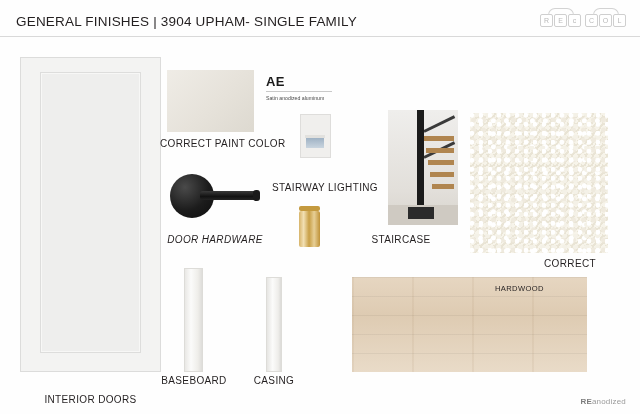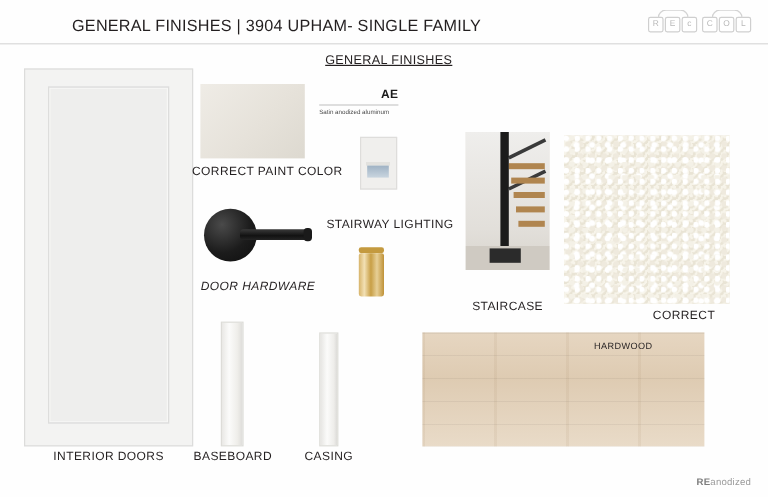--- a/index.html
+++ b/index.html
@@ -22,21 +22,20 @@
   }
   
   .header-title {
     position: absolute;
     left: 16px;
     top: 14px;
     font-size: 13.5px;
     letter-spacing: 0.2px;
     color: #231f20;
     white-space: nowrap;
-    margin-left: 44px;
   }
   .header-rule {
     position: absolute;
     left: 0;
     right: 0;
     top: 36px;
     height: 1px;
     background: #d9d9d9;
   }
   .logo-wrap {
@@ -126,25 +125,24 @@
   }
 
   
   .ae-box {
     position: absolute;
     left: 266px;
     top: 74px;
     width: 66px;
   }
   .ae-code {
-    font-size: 10px;
+    font-size: 13px;
     font-weight: bold;
     color: #1a1a1a;
     letter-spacing: 0.3px;
-    text-align: right;
   }
   .ae-rule {
     height: 1px;
     background: #c9c9c9;
     margin: 2px 0 3px 0;
   }
   .ae-desc {
     font-size: 5.2px;
     line-height: 1.45;
     color: #4a4a4a;
@@ -386,26 +384,25 @@
     <div class="logo-group">
       <div class="logo-arc"></div>
       <div class="logo-block">
         <div class="logo-cell">C</div>
         <div class="logo-cell">O</div>
         <div class="logo-cell">L</div>
       </div>
     </div>
   </div>
 
-  <div class="section-title">GENERAL FINISHES</div>
 
   <div class="door">
     <div class="door-inner"></div>
   </div>
-  <div class="caption" style="left:20px; top:375px; width:141px;text-align:center;">INTERIOR DOORS</div>
+  <div class="caption" style="left:20px; top:394px; width:141px;text-align:center;">INTERIOR DOORS</div>
 
   <div class="paint"></div>
   <div class="caption" style="left:160px; top:138px; width:101px;">CORRECT PAINT COLOR</div>
 
   <div class="ae-box">
     <div class="ae-code">AE</div>
     <div class="ae-rule"></div>
     <div class="ae-desc">Satin anodized aluminum</div>
   </div>
 
@@ -432,21 +429,21 @@
     <div class="st-rail" style="left:36px; top:46px; width:34px; height:3px; transform:rotate(-26deg); transform-origin:left center;"></div>
     <div class="st-tread" style="top:26px; width:30px;"></div>
     <div class="st-tread" style="top:38px; width:28px;"></div>
     <div class="st-tread" style="top:50px; width:26px;"></div>
     <div class="st-tread" style="top:62px; width:24px;"></div>
     <div class="st-tread" style="top:74px; width:22px;"></div>
     <div class="st-post"></div>
     <div class="st-floor"></div>
     <div class="st-base"></div>
   </div>
-  <div class="caption" style="left:378px; top:234px; width:90px;margin-top:16px;">STAIRCASE</div>
+  <div class="caption" style="left:356px; top:234px; width:90px;">STAIRCASE</div>
 
   <div class="carpet"></div>
   <div class="caption" style="left:540px; top:258px; width:60px;">CORRECT</div>
 
   <div class="baseboard"></div>
   <div class="caption" style="left:152px; top:375px; width:84px;">BASEBOARD</div>
 
   <div class="casing"></div>
   <div class="caption" style="left:238px; top:375px; width:72px;">CASING</div>
 

